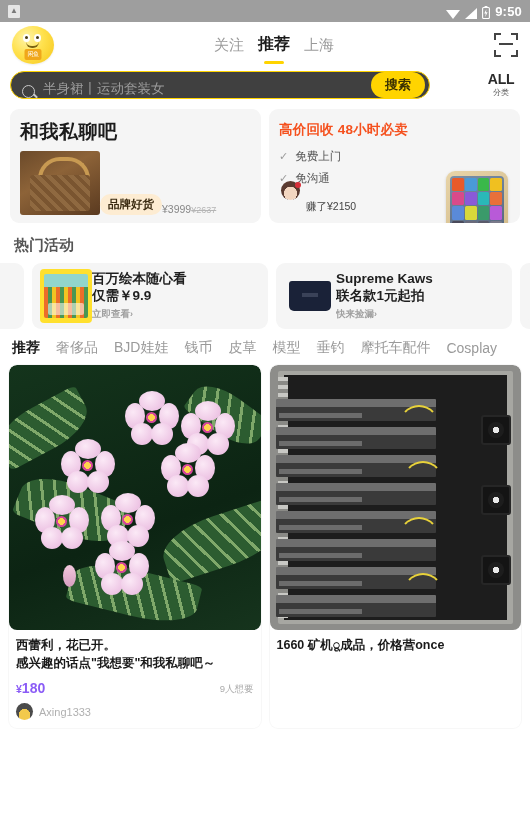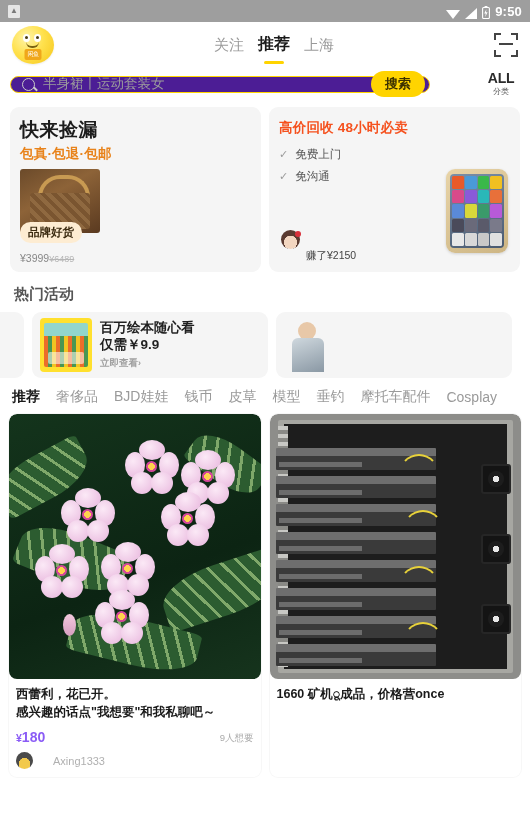--- a/index.html
+++ b/index.html
@@ -63,22 +63,22 @@
   .scan-btn i { position:absolute; width:7px;height:7px; border:2px solid #444; }
   .scan-btn i.tl{top:0;left:0;border-right:0;border-bottom:0;}
   .scan-btn i.tr{top:0;right:0;border-left:0;border-bottom:0;}
   .scan-btn i.bl{bottom:0;left:0;border-right:0;border-top:0;}
   .scan-btn i.br{bottom:0;right:0;border-left:0;border-top:0;}
   .scan-btn .bar{position:absolute;top:10px;left:5px;width:14px;height:2px;background:#444;border:0;}
 
   
   .searchrow { display:flex; align-items:center; padding:4px 10px 10px; gap:8px; }
   .searchbox {
-    flex:1; height:17px; border:1.6px solid #ffd400; border-radius:16px;
-    display:flex; align-items:center; padding:0 4px 0 11px; background:#4c1d95;
+    flex:1; height:28px; border:1.6px solid #ffd400; border-radius:16px;
+    display:flex; align-items:flex-end; padding:0 4px 0 11px; background:#404040;
   }
   .mag { width:13px;height:13px;border:1.8px solid #c9c9c9;border-radius:50%;position:relative;flex:0 0 auto; }
   .mag:after{content:"";position:absolute;width:5px;height:1.8px;background:#c9c9c9;transform:rotate(45deg);right:-4px;bottom:0px;}
   .sq { flex:1; font-size:13.5px; color:#9c9c9c; margin-left:8px; white-space:nowrap; overflow:hidden; }
   .searchbtn {
     height:26px; padding:0 14px; border-radius:13px; background:#ffd400;
     color:#3a3000; font-size:13px; font-weight:600; display:flex; align-items:center;
     flex:0 0 auto;
   }
   .allcat { width:38px; text-align:center; flex:0 0 auto;margin-left:44px; }
@@ -87,21 +87,21 @@
 
   
   .banners { display:flex; gap:8px; padding:0 10px; }
   .bcard { flex:1; background:#f5f5f5; border-radius:9px; padding:10px 10px 8px; position:relative; overflow:hidden; }
   .bcard h3 { font-size:19px; color:#1c1c1c; font-weight:700; letter-spacing:.5px; }
   .bsub { font-size:13.5px; font-weight:700; margin-top:2px; letter-spacing:.2px; }
   .bsub.orange { color:#e8831b; }
   .bsub.red { color:#f5511e; }
 
   .bitems { display:flex; margin-top:6px; }
-  .bitem { flex:1; display:flex; flex-direction:column; align-items:flex-start; }
+  .bitem { flex:1; display:flex; align-items:flex-end; }
   .thumb { width:80px; height:64px; border-radius:3px; overflow:hidden; position:relative; }
   .pill {
     margin-top:-11px; background:#fdecd2; color:#3a2a10; font-size:11.5px; font-weight:700;
     padding:3px 8px; border-radius:11px; position:relative; z-index:2; white-space:nowrap;
   }
   .prices { margin-top:9px; font-size:10.5px; color:#888; white-space:nowrap; }
   .prices .old { text-decoration:line-through; font-size:9px; color:#b5b5b5; }
 
   
   .bag { background:linear-gradient(150deg,#6b4a2a 0%,#8d6338 40%,#5a3a20 100%); }
@@ -137,21 +137,21 @@
     position:relative; flex:0 0 auto;
   }
   .avatar-s:after{content:"";position:absolute;right:-1px;top:1px;width:6px;height:6px;border-radius:50%;background:#d8303a;}
   .seller .t { font-size:10.5px; color:#444;margin-top:34px; }
 
   
   .sec-title { font-size:15px; color:#555; font-weight:600; padding:13px 14px 8px; }
   .acts { display:flex; gap:8px; padding:0 0 0 0; margin-left:-24px; }
   .acard {
     background:#f5f5f5; border-radius:9px; height:66px; display:flex; align-items:center;
-    padding:6px 8px; gap:8px; flex:0 0 auto; width:236px;
+    padding:6px 8px; gap:0; flex:0 0 auto; width:236px;
   }
   .acard .ic { width:52px; height:54px; border-radius:4px; flex:0 0 auto; overflow:hidden; position:relative; }
   .acard .tx { min-width:0; }
   .acard .l1 { font-size:13.5px; color:#1f1f1f; font-weight:600; line-height:1.25; white-space:nowrap; }
   .acard .l2 { font-size:13.5px; color:#1f1f1f; font-weight:600; line-height:1.25; white-space:nowrap; }
   .acard .l3 { font-size:9.5px; color:#a0a0a0; margin-top:3px; white-space:nowrap;font-weight:bold; }
   .acard .l3 .ar { font-size:9px; }
 
   .ic.book { background:#ffe02e; }
   .ic.book:before{content:"";position:absolute;inset:5px 4px;background:
@@ -209,21 +209,21 @@
                border-radius:50%/22px 22px 0 0; width:42px;height:26px; }
   .rig .rail { position:absolute; left:8px; top:12px; bottom:12px; width:10px;
                background:repeating-linear-gradient(180deg,#c8c8c4 0 4px,#8a8a86 4px 8px); }
 
   .pinfo { padding:6px 7px 8px; }
   .ptitle { font-size:12.5px; color:#1a1a1a; font-weight:700; line-height:1.45; }
   .prow { display:flex; align-items:flex-end; margin-top:8px; }
   .pprice { color:#8b5cf6; font-size:14px; font-weight:800; }
   .pprice .y { font-size:10.5px; font-weight:700; }
   .pwant { margin-left:auto; font-size:9.5px; color:#aaa; }
-  .puser { display:flex; align-items:center; gap:20px; margin-top:7px; }
+  .puser { display:flex; align-items:center; gap:6px; margin-top:7px; }
   .puser .av { width:17px;height:17px;border-radius:50%;flex:0 0 auto;
     background:radial-gradient(circle at 50% 70%,#f2c94c 0 40%,#4a4a4a 41% 100%); }
   .puser .nm { font-size:11px; color:#b0b0b0; }
 </style>
 </head>
 <body>
 
 <div class="statusbar">
   <div class="sb-left">
     <div class="sb-appicon">▲</div>
@@ -275,28 +275,27 @@
   </div>
   <div class="allcat">
     <div class="t">ALL</div>
     <div class="s">分类</div>
   </div>
 </div>
 
 <div class="banners">
 
   <div class="bcard">
-    <h3>快来捡漏</h3>
-    <div class="bsub orange">包真·包退·包邮</div>
+    <h3>和我私聊吧</h3>
     <div class="bitems">
       <div class="bitem">
         <div class="thumb bag"></div>
         <div class="pill">品牌好货</div>
         <div class="prices">
-          <span>¥3999</span><span class="old">¥6489</span>
+          <span>¥3999</span><span class="old">¥2637</span>
         </div>
       </div>
     </div>
   </div>
 
   <div class="bcard">
     <div class="bsub red">高价回收 48小时必卖</div>
 
     <div class="checks">
       <div class="chk">
@@ -348,20 +347,28 @@
 
   <div class="acard">
     <div class="ic book"></div>
     <div class="tx">
       <div class="l1">百万绘本随心看</div>
       <div class="l2">仅需￥9.9</div>
       <div class="l3"><span>立即查看</span><span class="ar">›</span></div>
     </div>
   </div>
 
+  <div class="acard">
+    <div class="ic tee"></div>
+    <div class="tx">
+      <div class="l1">Supreme Kaws</div>
+      <div class="l2">联名款1元起拍</div>
+      <div class="l3"><span>快来捡漏</span><span class="ar">›</span></div>
+    </div>
+  </div>
 
   <div class="acard">
     <div class="ic hero"></div>
 
   </div>
 </div>
 
 <div class="cats">
   <div class="cat active">推荐</div>
   <div class="cat">奢侈品</div>

